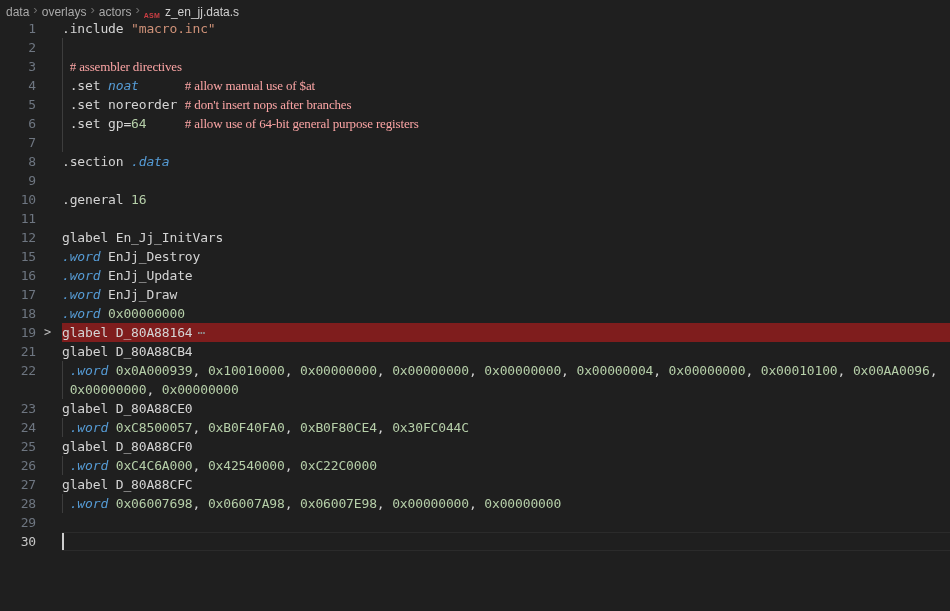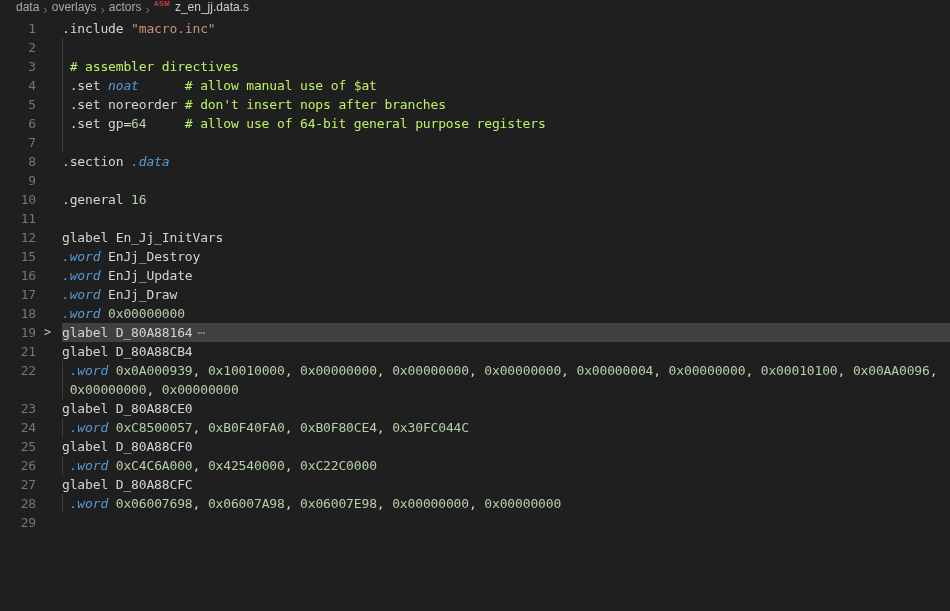--- a/index.html
+++ b/index.html
@@ -6,22 +6,22 @@
   html, body {
     margin: 0; padding: 0;
     width: 950px; height: 611px;
     background: #1f1f1f;
     overflow: hidden;
   }
   
   .breadcrumb {
     height: 19px;
     display: flex;
-    align-items: flex-start;
-    padding-left: 16px;
+    align-items: flex-end;
+    padding-left: 6px;
     font-family: "Liberation Sans", sans-serif;
     font-size: 12px;
     color: #a9a9a9;
     white-space: nowrap;
   }
   .crumb { cursor: pointer; }
   .crumb-sep {
     color: #6e6e6e;
     margin: 0 4px;
     font-size: 13px;
@@ -67,41 +67,41 @@
     white-space: pre;
     position: relative;
     color: #d4d4d4;
   }
   .guide {
     position: absolute;
     left: 0; top: 0; bottom: 0;
     width: 1px;
     background: #3d3d3d;
   }
-  .hl .content { background: #404040; }
+  .hl .content { background: #7f1d1d; }
   .active-line .content {
     box-shadow: inset 0 1px 0 #2b2b2b, inset 0 -1px 0 #2b2b2b;
   }
   .dots {
     color: #8f8f8f;
     margin-left: 5px;
     letter-spacing: 1px;
   }
   .cursor {
     display: inline-block;
     width: 2px; height: 17px;
     margin-top: 1px;
     background: #cccccc;
     vertical-align: top;
   }
   
   .p { color: #d4d4d4; }
   .b { color: #569cd6; font-style: italic; }
   .n { color: #b5cea8; }
-  .c { color: #bef264; }
+  .c { color: #fca5a5; font-family: Liberation Serif, serif; }
   .s { color: #ce9178; }
 </style>
 </head>
 <body>
 
 <div class="breadcrumb">
   <span class="crumb">data</span>
   <span class="crumb-sep">›</span>
   <span class="crumb">overlays</span>
   <span class="crumb-sep">›</span>
@@ -297,14 +297,21 @@
         </div>
         <div class="content"><span class="guide"></span><span class="p"> </span><span class="b">.word</span><span class="p"> </span><span class="n">0x06007698</span><span class="p">, </span><span class="n">0x06007A98</span><span class="p">, </span><span class="n">0x06007E98</span><span class="p">, </span><span class="n">0x00000000</span><span class="p">, </span><span class="n">0x00000000</span></div>
       </div>
       <div class="row">
         <div class="gutter">
           <div class="ln">29</div>
           <div class="foldcol"></div>
         </div>
         <div class="content"></div>
       </div>
+      <div class="row active-line">
+        <div class="gutter">
+          <div class="ln ln-active">30</div>
+          <div class="foldcol"></div>
+        </div>
+        <div class="content"><span class="cursor"></span></div>
+      </div>
     </div>
 </div>
 
 </body></html>

